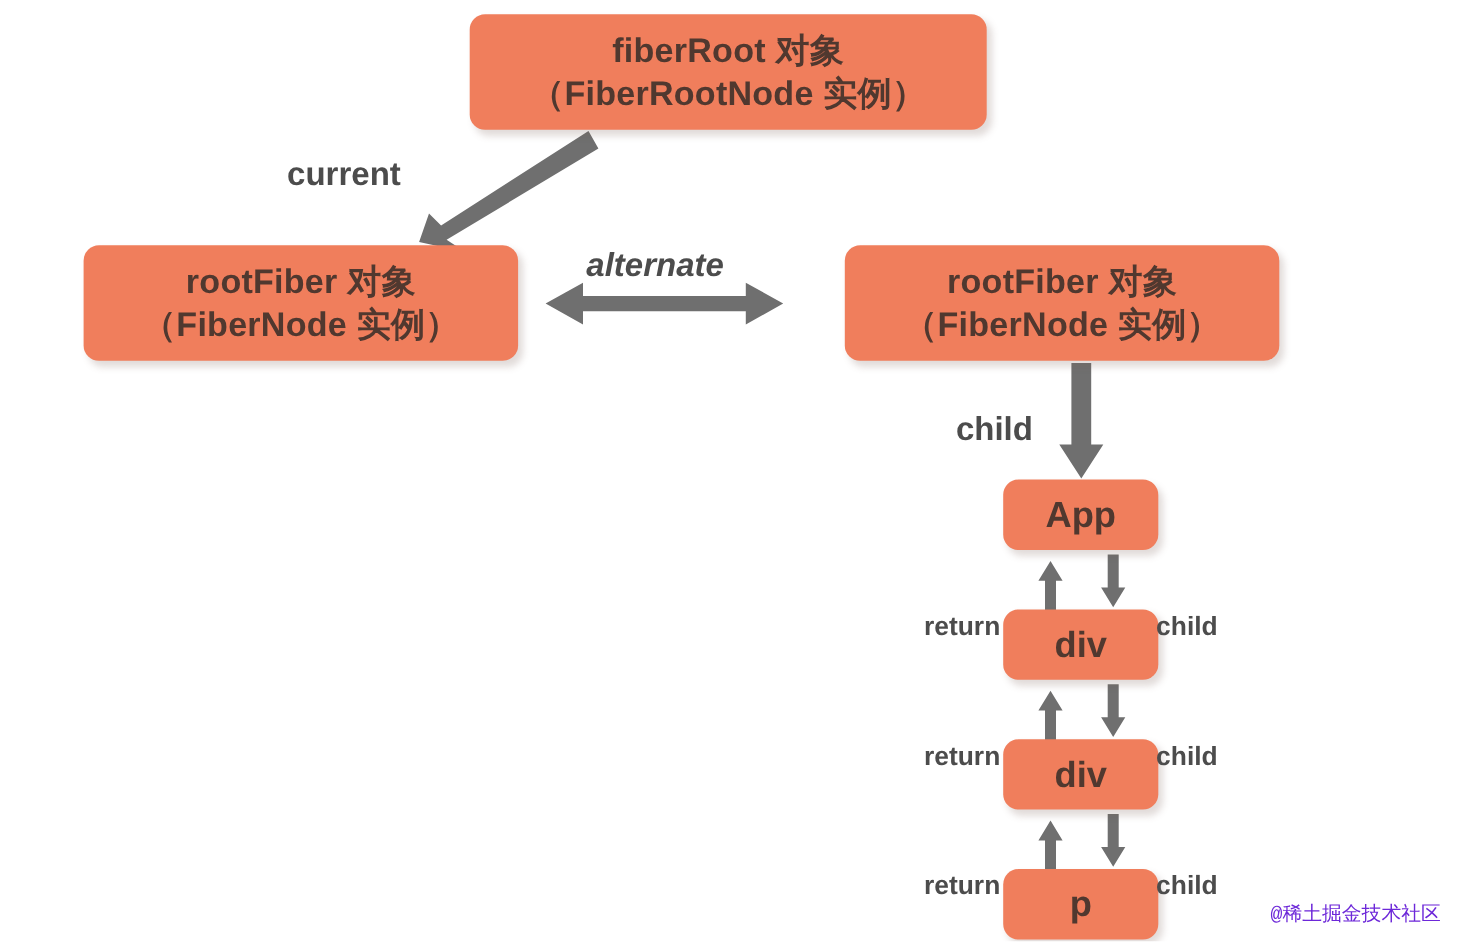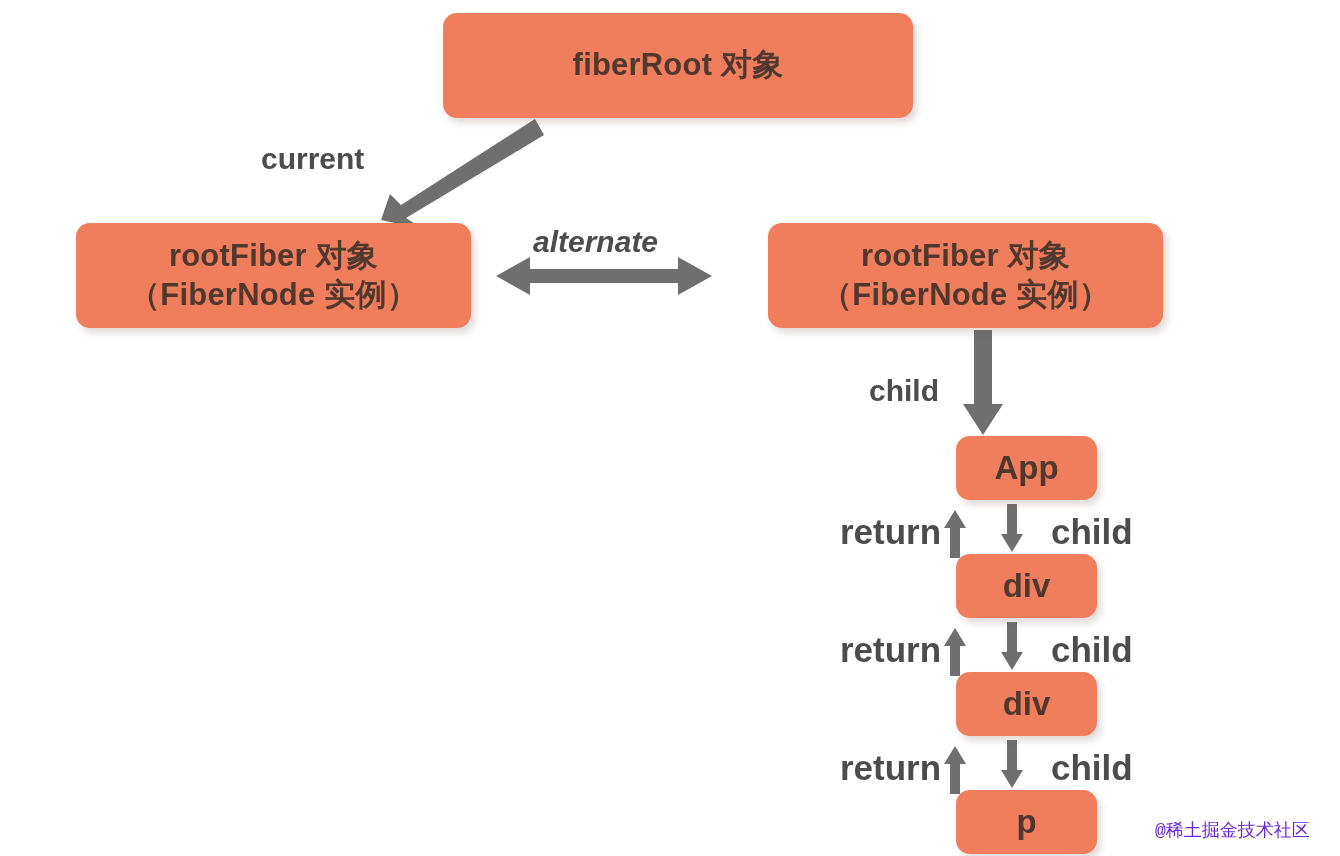--- a/index.html
+++ b/index.html
@@ -35,30 +35,29 @@
   .node-box .line {
     display: block;
     white-space: nowrap;
   }
   .big-node {
     font-size: 31px;
     letter-spacing: 0.2px;
   }
   .small-node {
     font-size: 33px;
-    margin-left: 44px;
   }
   .edge-label {
     position: absolute;
     color: #4c4c4c;
     font-weight: bold;
     white-space: nowrap;
   }
   .label-lg { font-size: 30px; }
-  .label-md { font-size: 35px; }
+  .label-md { font-size: 24px; margin-top: 44px; }
   svg.arrows {
     position: absolute;
     left: 0;
     top: 0;
     width: 1340px;
     height: 856px;
     overflow: visible;
     pointer-events: none;
   }
   .watermark {
@@ -103,22 +102,23 @@
     </g>
 
     <g>
       <polygon fill="#6f6f6f" points="955,746 966,764 960,764 960,794 950,794 950,764 944,764"></polygon>
     </g>
     <g>
       <polygon fill="#6f6f6f" points="1012,788 1023,770 1017,770 1017,740 1007,740 1007,770 1001,770"></polygon>
     </g>
   </svg>
 
-  <div class="node-box big-node" style="left:443px; top:13px; width:470px; height:105px;">
+  <div class="node-box big-node" style="left:427px; top:13px; width:470px; height:105px;">
     <span class="line">fiberRoot 对象</span>
+    <span class="line">（FiberRootNode 实例）</span>
   </div>
 
   <div class="node-box big-node" style="left:76px; top:223px; width:395px; height:105px;">
     <span class="line">rootFiber 对象</span>
     <span class="line">（FiberNode 实例）</span>
   </div>
 
   <div class="node-box big-node" style="left:768px; top:223px; width:395px; height:105px;">
     <span class="line">rootFiber 对象</span>
     <span class="line">（FiberNode 实例）</span>

